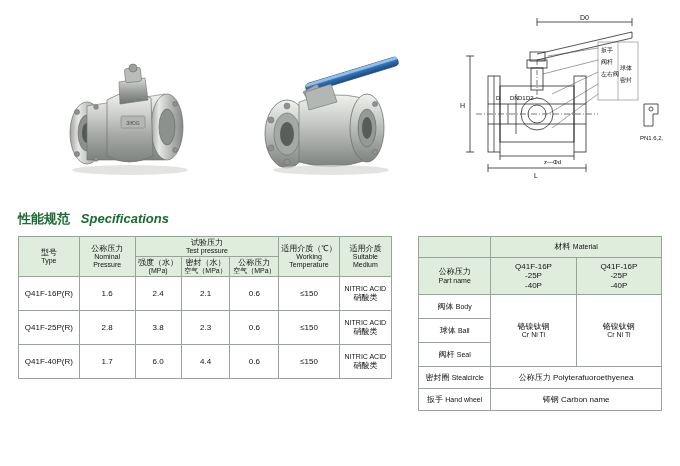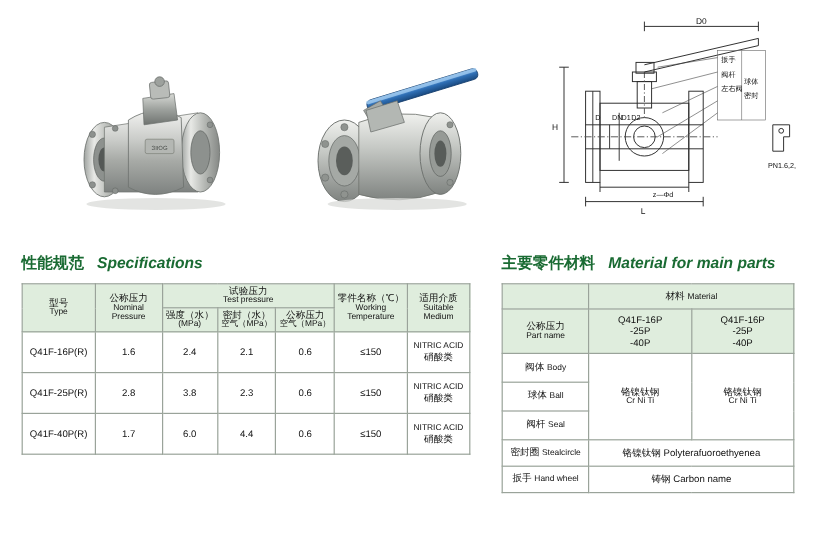--- a/index.html
+++ b/index.html
@@ -223,44 +223,39 @@
         <text x="172" y="74" font-size="6">密封</text>
       </g>
     </svg>
   </div>
 
   <div class="sec-head" id="head-left">
     <span class="cn">性能规范</span>
     &nbsp;
     <span class="en">Specifications</span>
   </div>
-  <div class="sec-head" id="head-right">
-    <span class="cn">主要零件材料</span>
-    &nbsp;
-    <span class="en">Material for main parts</span>
-  </div>
 
   <table class="tbl-left">
     <tbody>
         <tr>
       <td class="hdr" rowspan="2" style="width:68px">
         <span class="cn2">型号</span>
         <span class="en2">Type</span>
       </td>
       <td class="hdr" rowspan="2" style="width:60px">
         <span class="cn2">公称压力</span>
         <span class="en2">Nominal</span>
         <span class="en2">Pressure</span>
       </td>
       <td class="hdr" colspan="3">
         <span class="cn2">试验压力</span>
         <span class="en2">Test pressure</span>
       </td>
       <td class="hdr" rowspan="2" style="width:62px">
-        <span class="cn2">零件名称（℃）</span>
+        <span class="cn2">适用介质（℃）</span>
         <span class="en2">Working</span>
         <span class="en2">Temperature</span>
       </td>
       <td class="hdr" rowspan="2" style="width:56px">
         <span class="cn2">适用介质</span>
         <span class="en2">Suitable</span>
         <span class="en2">Medium</span>
       </td>
     </tr>
     <tr>
@@ -367,21 +362,21 @@
       <td>
         <span class="cn2" style="display:inline">阀杆</span>
         <span class="en2" style="display:inline">Seal</span>
       </td>
     </tr>
     <tr style="height:22px">
       <td>
         <span class="cn2" style="display:inline">密封圈</span>
         <span class="en2" style="display:inline">Stealcircle</span>
       </td>
-      <td colspan="2">铬镍钛钢 Polyterafuoroethyenea</td>
+      <td colspan="2">公称压力 Polyterafuoroethyenea</td>
     </tr>
     <tr style="height:22px">
       <td>
         <span class="cn2" style="display:inline">扳手</span>
         <span class="en2" style="display:inline">Hand wheel</span>
       </td>
       <td colspan="2">铸钢 Carbon name</td>
     </tr>
   </tbody>
     </table>

